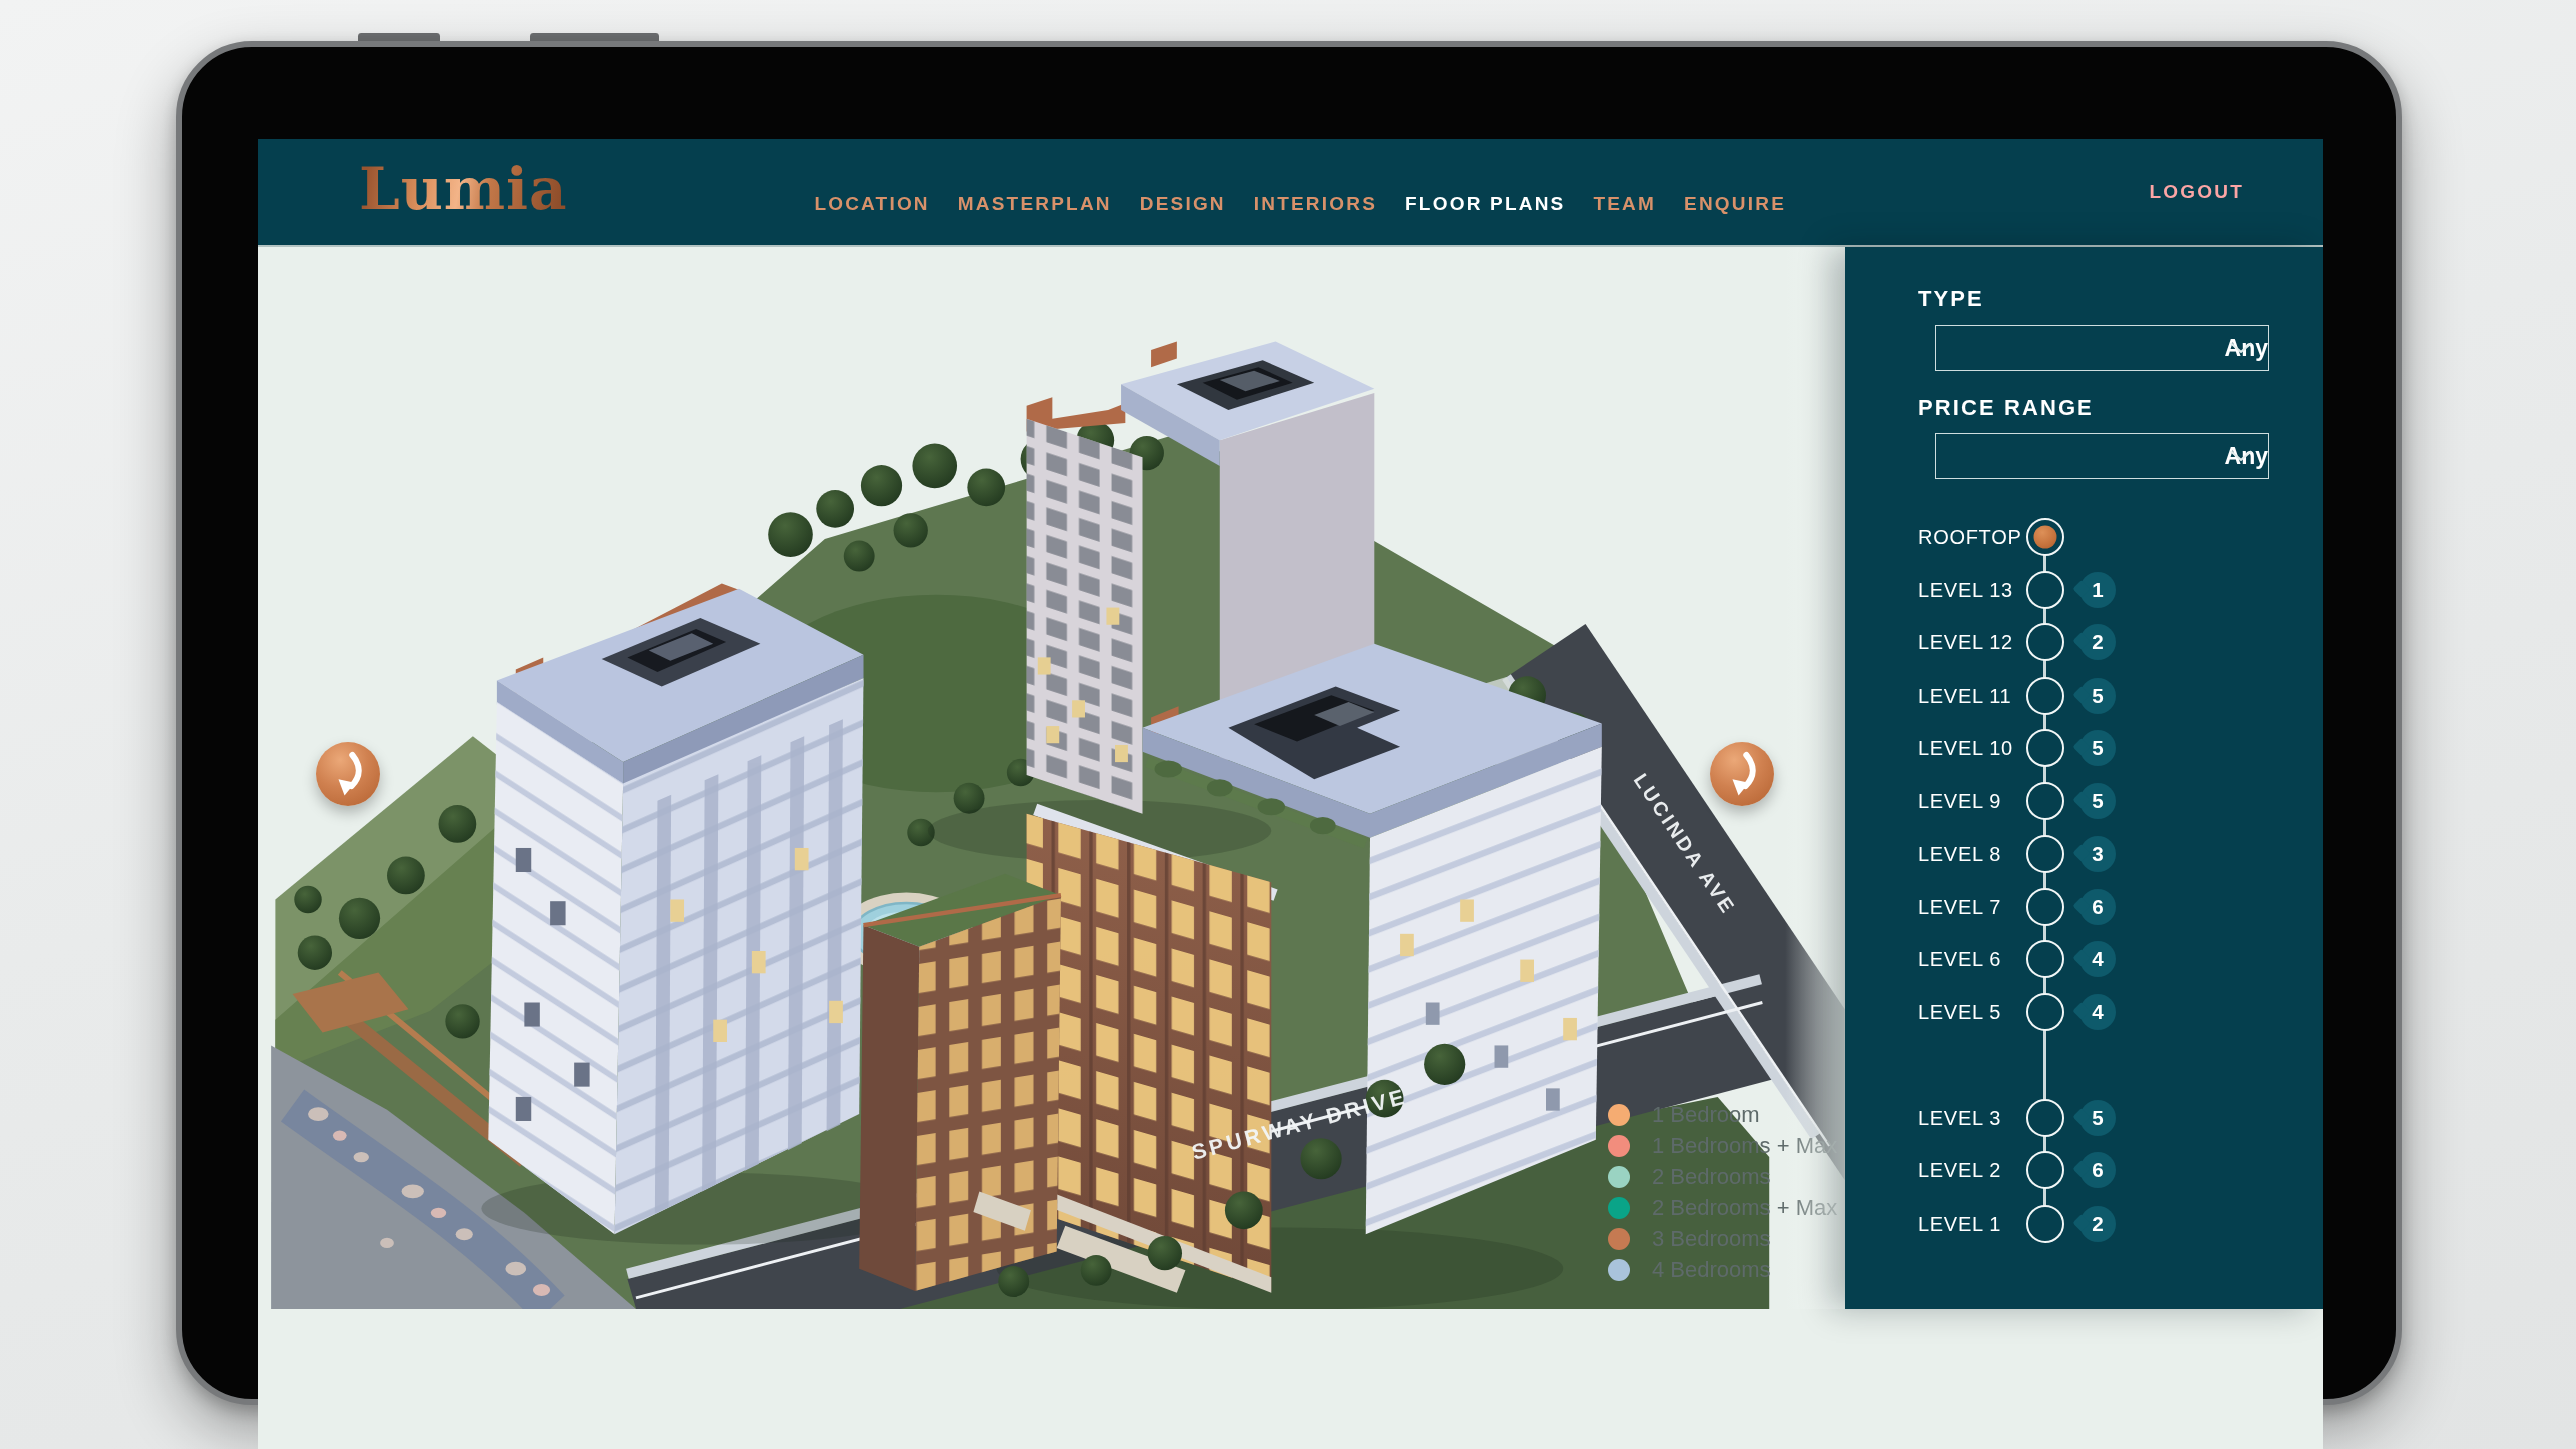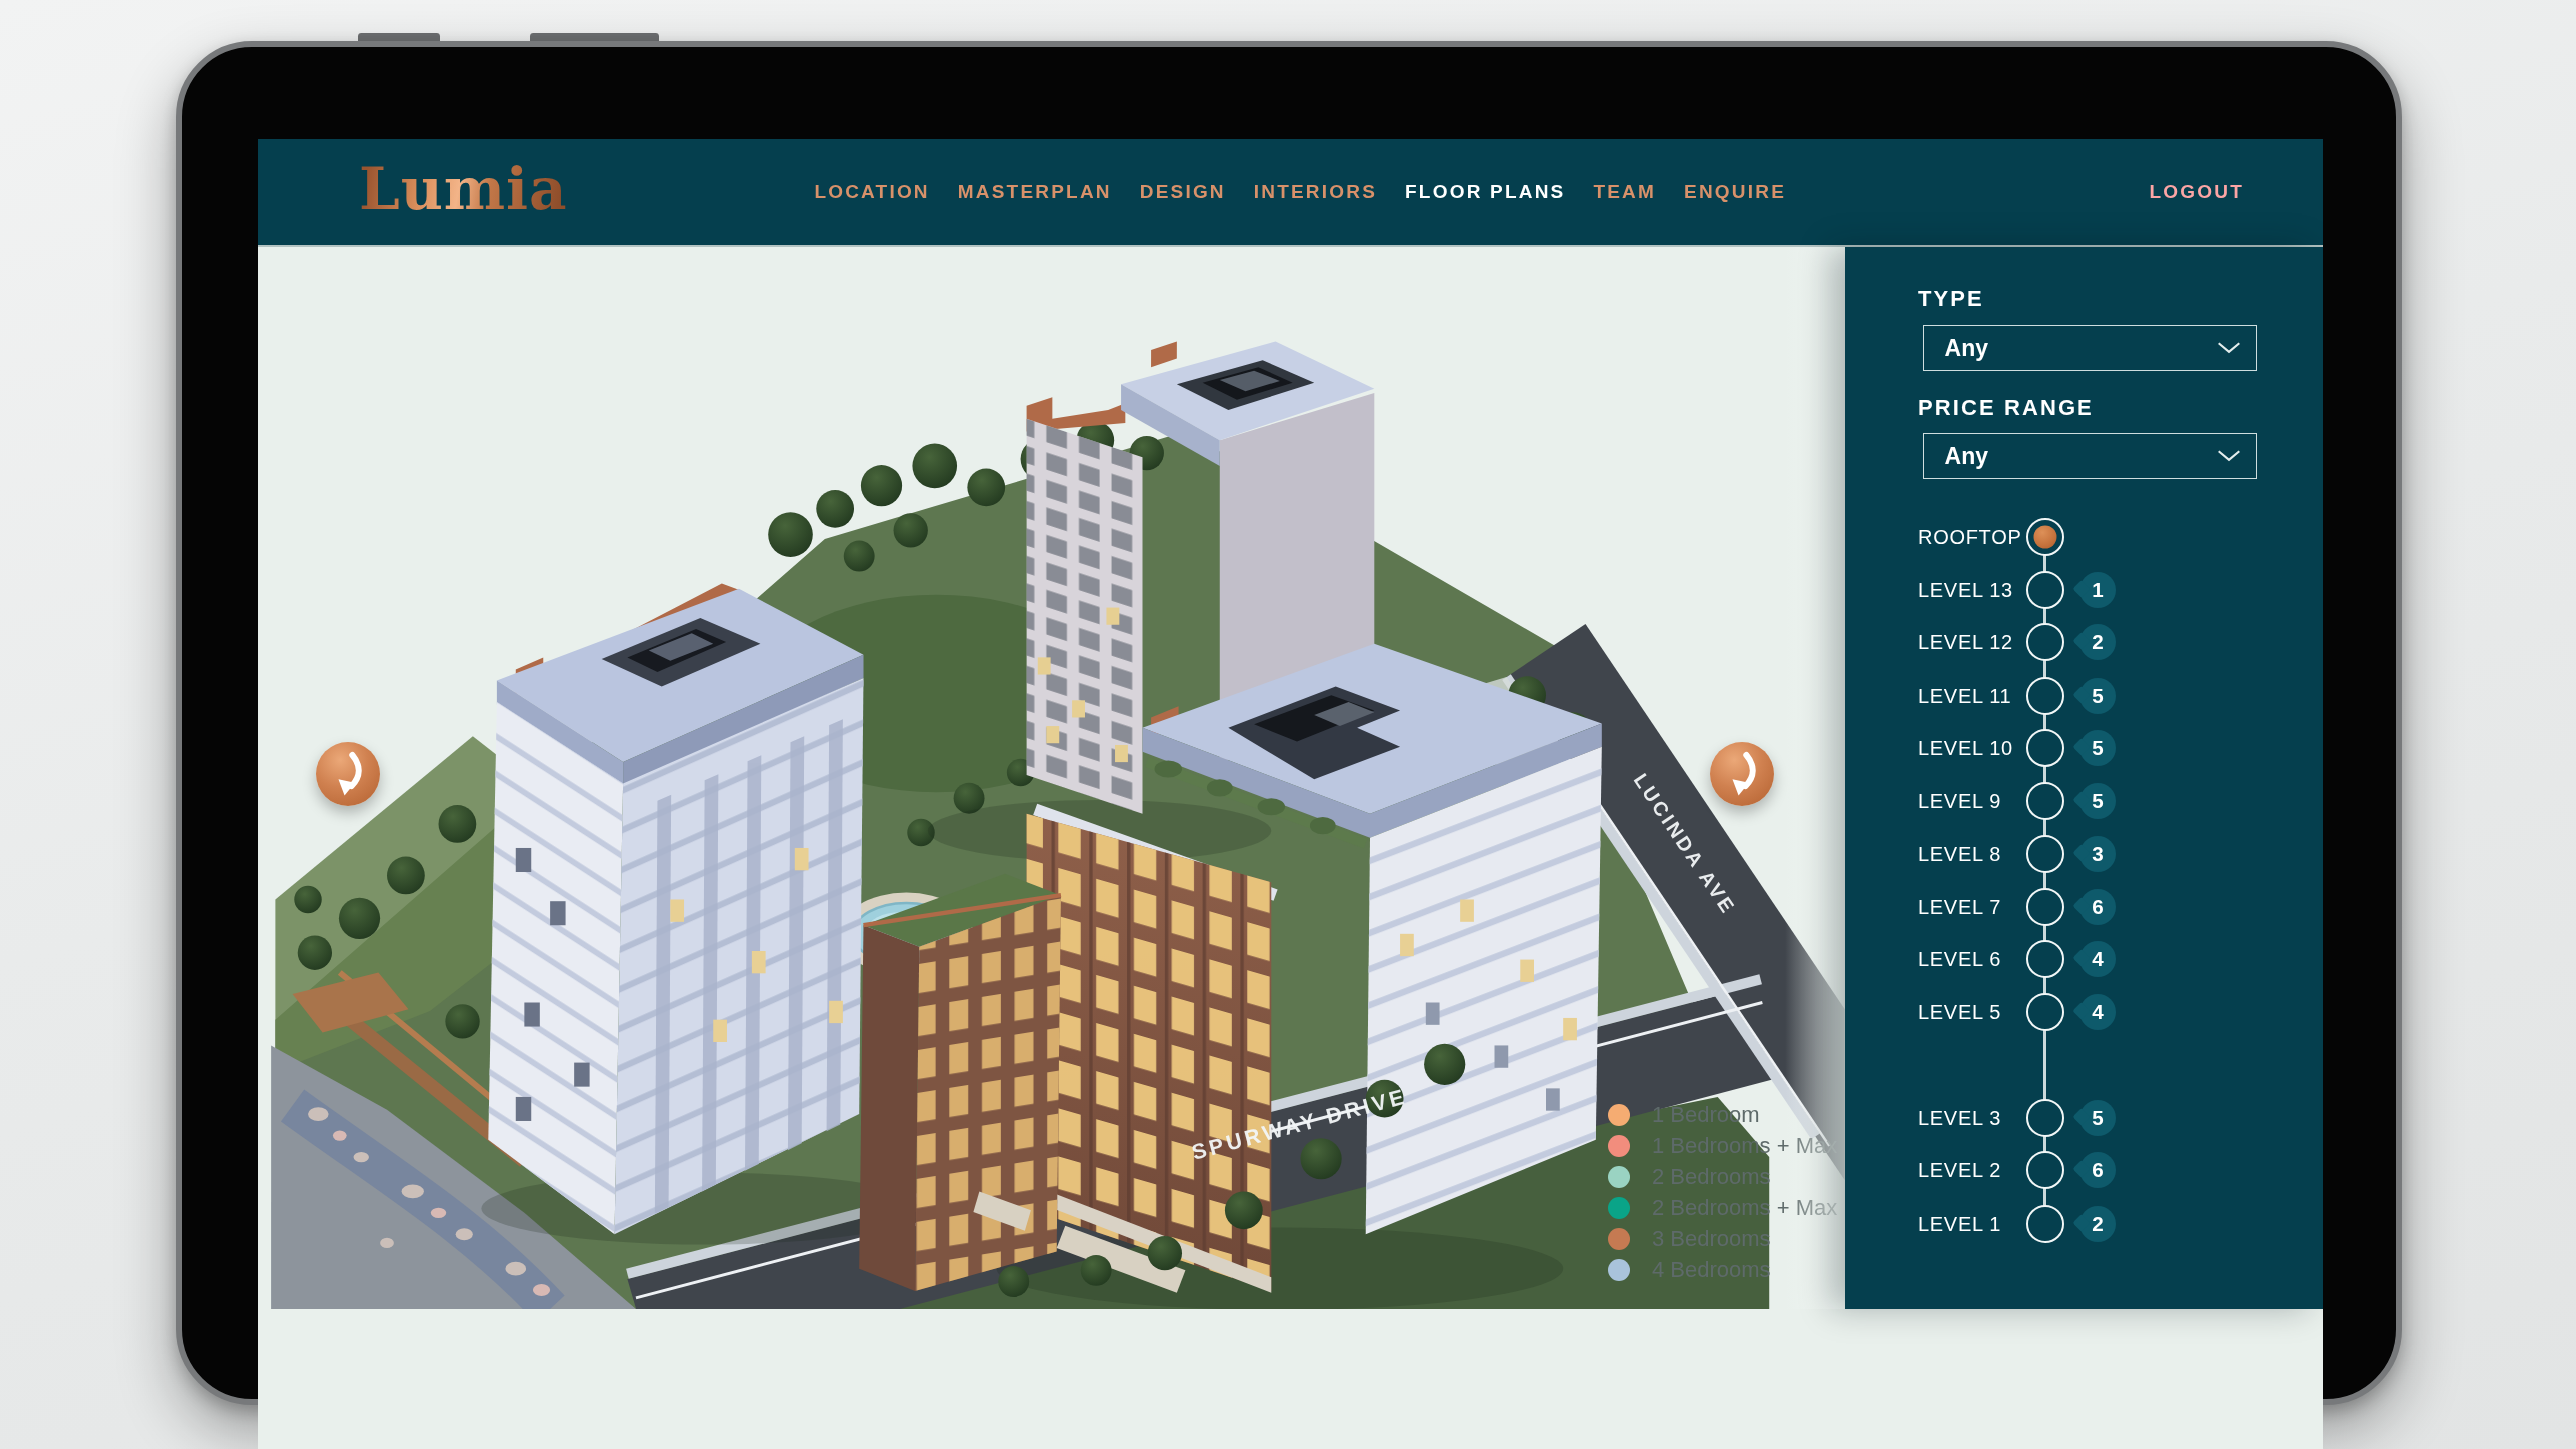--- a/index.html
+++ b/index.html
@@ -11,36 +11,36 @@
           background:#050505;border:6.9px solid #77797b;border-radius:76px;
           box-shadow:0 26px 60px rgba(0,0,0,.33),0 6.9px 15.5px rgba(0,0,0,.22);}
   .screen{position:absolute;left:258px;top:139px;width:2065px;height:1442px;background:#e9f0ec;overflow:hidden;}
   
   .navbar{position:absolute;left:0;top:0;width:2065px;height:108px;background:#053f4e;
           border-bottom:2.6px solid #b3c3c2;box-sizing:border-box;}
   .logo{position:absolute;left:101px;top:50%;transform:translateY(-54%);
         font-family:"DejaVu Serif",serif;font-size:58px;font-weight:600;letter-spacing:0.9px;
         background:linear-gradient(100deg,#9a5530 5%,#d98e5b 30%,#f3b488 48%,#c27748 62%,#8f4e2b 95%);
         -webkit-background-clip:text;background-clip:text;color:transparent;}
-  .nav-items{position:absolute;left:50%;top:0;height:100%;transform:translateX(-49%);
+  .nav-items{position:absolute;left:50%;top:12px;height:100%;transform:translateX(-49%);
              display:flex;align-items:center;gap:28px;}
   .nav-item{font-size:19px;font-weight:700;letter-spacing:2.2px;color:#d8916a;cursor:pointer;white-space:nowrap;}
   .nav-item.active{color:#ffffff;}
   .logout{position:absolute;right:79px;top:50%;transform:translateY(-50%);
           font-size:19px;font-weight:700;letter-spacing:2.2px;color:#fca5a5;cursor:pointer;}
   
   .canvas{position:absolute;left:0;top:108px;width:1587px;height:1062px;background:#e9f0ec;}
   .canvas .fade{position:absolute;right:0;top:0;width:60px;height:100%;
                 background:linear-gradient(to right,rgba(238,244,241,0),rgba(240,246,243,.85));}
   .sidebar{position:absolute;left:1587px;top:108px;width:478px;height:1062px;background:#053f4e;
            box-shadow:-15.5px 0 31px rgba(0,20,26,.28);}
   
   .f-label{position:absolute;left:73px;font-size:22px;font-weight:700;letter-spacing:2.1px;color:#fff;}
-  .dropdown{position:absolute;left:78px;width:334px;height:46px;border:1.7px solid rgba(225,236,236,.92);
-            box-sizing:border-box;display:flex;align-items:center;cursor:pointer;}
+  .dropdown{position:absolute;left:90px;width:334px;height:46px;border:1.7px solid rgba(225,236,236,.92);
+            box-sizing:border-box;display:flex;align-items:center;cursor:pointer;justify-content:flex-end;}
   .dropdown .val{margin-left:20.6px;font-size:23px;font-weight:700;color:#fff;}
   .dropdown svg{position:absolute;right:15.5px;top:50%;transform:translateY(-50%);}
   
   .levels{position:absolute;left:0;top:0;width:100%;height:100%;}
   .connector{position:absolute;left:198px;top:289px;width:2.6px;height:687px;background:rgba(240,246,246,.85);}
   .level-row{position:absolute;left:0;width:100%;height:53px;cursor:pointer;}
   .level-label{position:absolute;left:73px;top:50%;transform:translateY(-50%);
                font-size:20px;font-weight:400;letter-spacing:0.7px;color:#fff;white-space:nowrap;}
   .level-circle{position:absolute;left:181px;top:50%;transform:translateY(-50%);
                 width:38px;height:38px;border-radius:50%;border:2.6px solid #f2f7f7;

